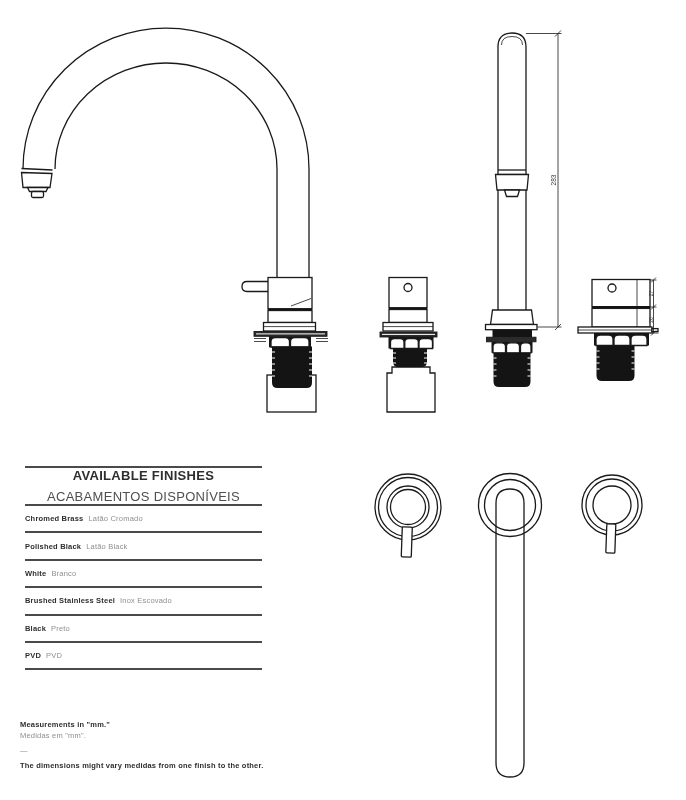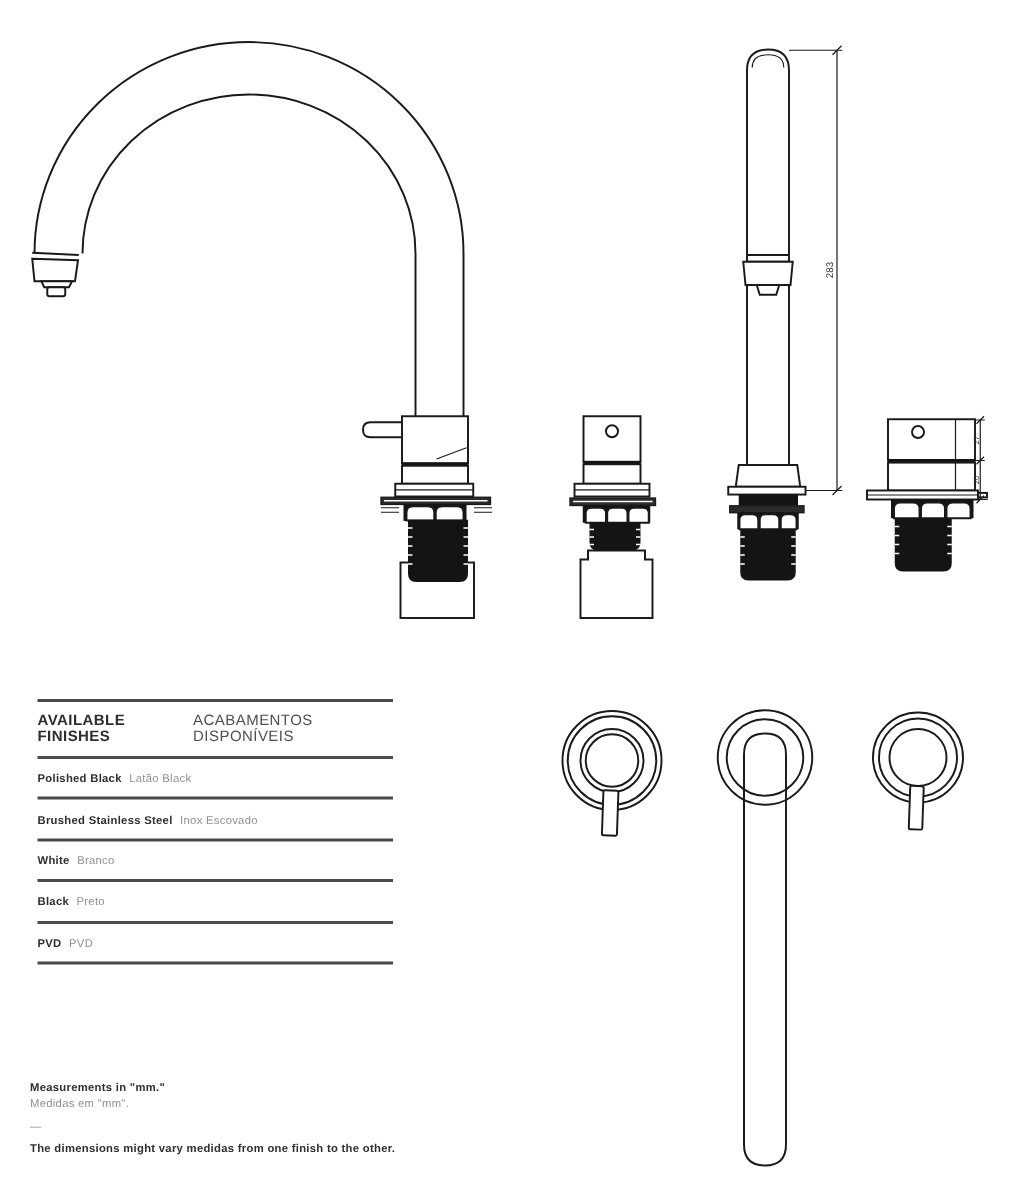--- a/index.html
+++ b/index.html
@@ -18,21 +18,21 @@
 
   #technical{left:0;top:0;}
   #topviews{left:355px;top:455px;}
 
   .finishes{
     position:absolute;left:25px;top:466px;width:237px;
     border-top:2px solid #4a4a4a;
   }
   .f-header{
     height:36px;display:flex;align-items:center;gap:6px;
-    border-bottom:2px solid #4a4a4a;font-size:10px;letter-spacing:.3px;
+    border-bottom:2px solid #4a4a4a;font-size:13px;letter-spacing:.3px;flex-direction:column;
   }
   .f-header .en{font-weight:bold;color:#2e2e2e;}
   .f-header .pt{color:#4f4f4f;}
   .f-row{
     height:25.4px;display:flex;align-items:center;gap:5px;
     border-bottom:2px solid #4a4a4a;font-size:7.5px;letter-spacing:.2px;
   }
   .f-row .en{font-weight:bold;color:#2e2e2e;}
   .f-row .pt{color:#8f8f8f;}
 
@@ -182,30 +182,34 @@
     </g>
   </g>
 </svg>
 
 <div class="finishes">
   <div class="f-header">
     <span class="en">AVAILABLE FINISHES</span>
     <span class="pt">ACABAMENTOS DISPONÍVEIS</span>
   </div>
   <div class="f-row">
+    <span class="en">Chromed Brass</span>
+    <span class="pt">Latão Cromado</span>
+  </div>
+  <div class="f-row">
     <span class="en">Polished Black</span>
     <span class="pt">Latão Black</span>
   </div>
   <div class="f-row">
+    <span class="en">White</span>
+    <span class="pt">Branco</span>
+  </div>
+  <div class="f-row">
     <span class="en">Brushed Stainless Steel</span>
     <span class="pt">Inox Escovado</span>
-  </div>
-  <div class="f-row">
-    <span class="en">White</span>
-    <span class="pt">Branco</span>
   </div>
   <div class="f-row">
     <span class="en">Black</span>
     <span class="pt">Preto</span>
   </div>
   <div class="f-row">
     <span class="en">PVD</span>
     <span class="pt">PVD</span>
   </div>
 </div>

